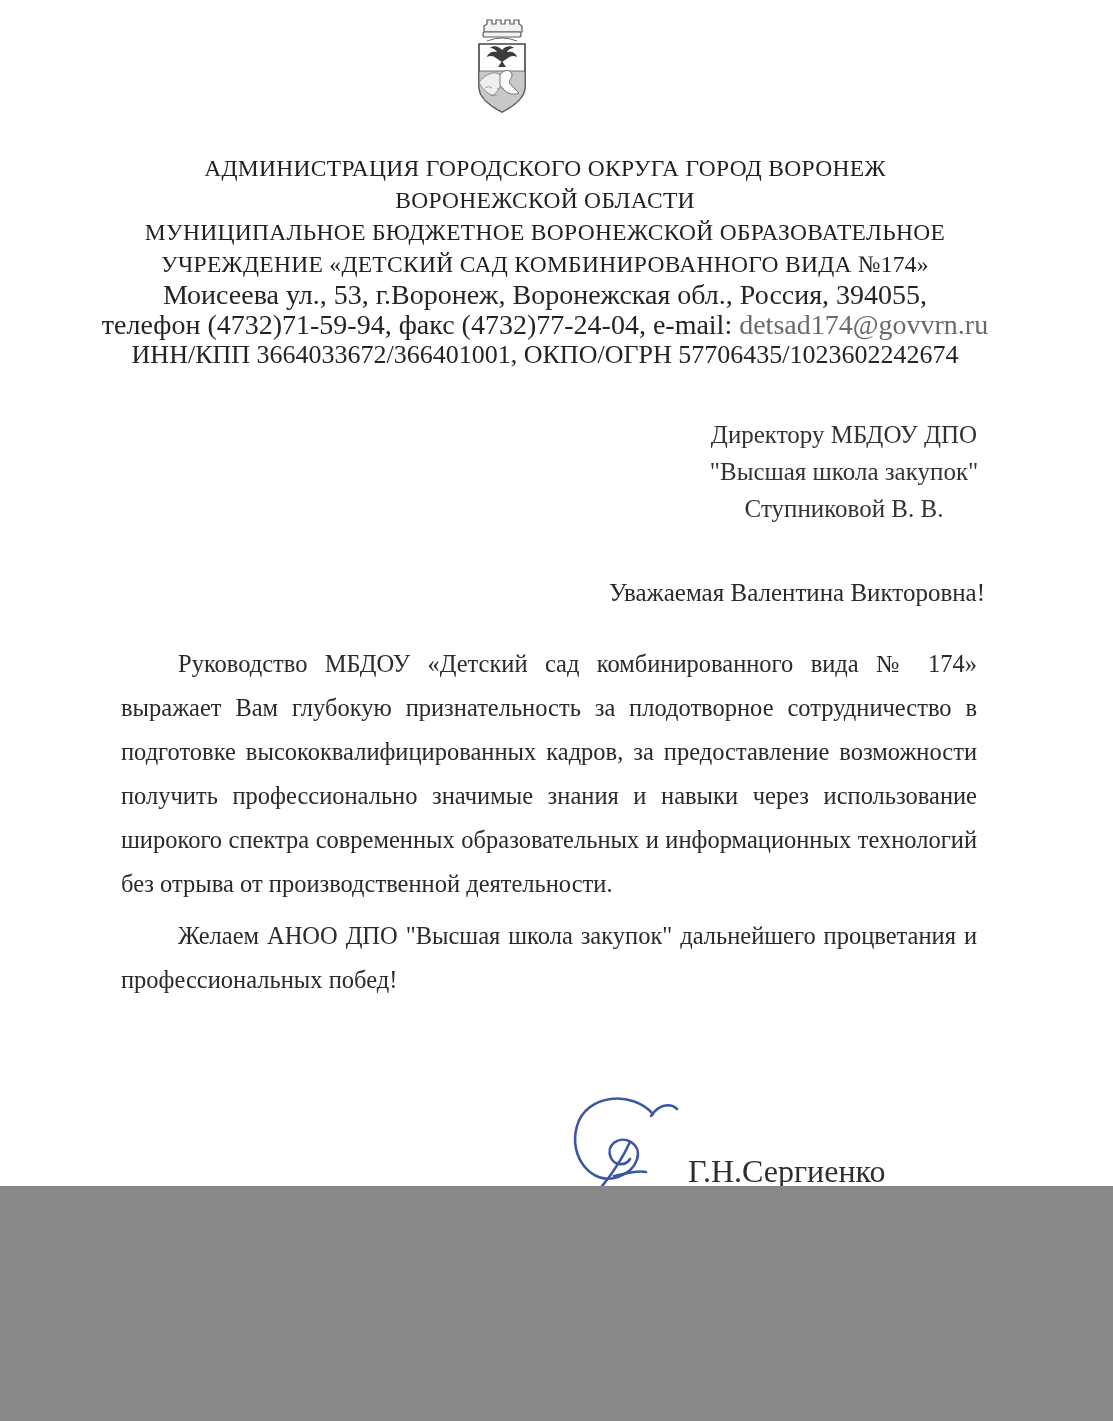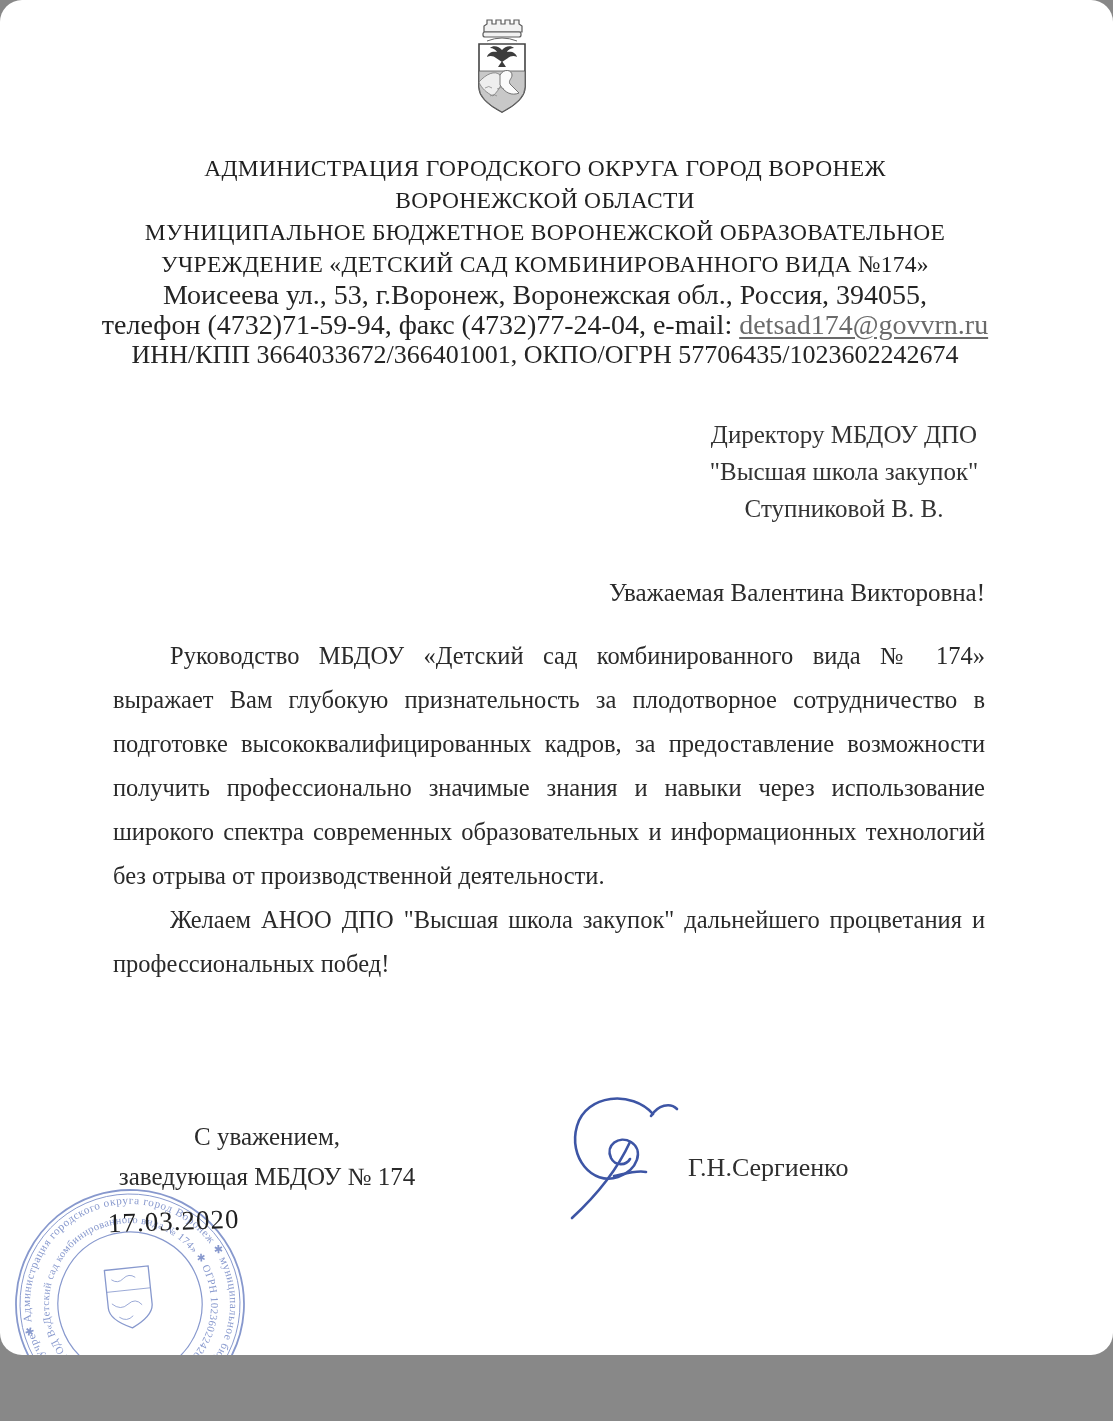--- a/index.html
+++ b/index.html
@@ -1,65 +1,64 @@
 <!DOCTYPE html>
 <html><head>
 <meta charset="utf-8">
 <style>
   html,body{margin:0;padding:0;background:#888;}
   .page{
     position:relative;
-    width:1113px;height:1355px;
+    width:1113px;height:1186px;
     margin:0 auto;
     background:#ffffff;
     overflow:hidden;
     font-family:"Liberation Serif","DejaVu Serif",serif;
     color:#262626;
-    border-radius:22px;
   }
   
   .emblem{position:absolute;left:470px;top:16px;width:64px;height:100px;}
   .letterhead{
     position:absolute;left:35px;top:152px;width:1020px;
     text-align:center;
   }
   .org-line{
     font-size:23.5px;line-height:32px;letter-spacing:.3px;
     color:#1f1f1f;white-space:nowrap;
   }
   .addr-line{font-size:28px;line-height:30px;color:#242424;white-space:nowrap;}
   .req-line{font-size:26px;}
   .email{
-    color:#6a6a6a;text-decoration:underline;text-underline-offset:3px;cursor:pointer;
+    color:#6a6a6a;text-underline-offset:3px;cursor:pointer;
   }
   
   .addressee{
     position:absolute;left:688px;top:416px;width:312px;
     text-align:center;font-size:25px;line-height:37px;color:#333;
   }
   
   .salutation{
     position:absolute;left:113px;top:579px;width:872px;
     text-align:right;font-size:25px;color:#2a2a2a;
   }
   .body-text{
     position:absolute;left:113px;top:634px;width:872px;
     font-size:24.5px;line-height:44px;color:#2a2a2a;
     text-align:justify;
   }
-  .body-text p{margin:0;text-indent:57px;}
+  .body-text p{margin:8px;text-indent:57px;}
   
   .closing{
     position:absolute;left:108px;top:1117px;width:318px;
     text-align:center;font-size:25px;line-height:40px;color:#2a2a2a;
   }
   .sig-flourish{position:absolute;left:556px;top:1094px;width:136px;height:132px;}
   .signer-name{
     position:absolute;left:688px;top:1153px;
-    font-size:26px;color:#2f2f2f;white-space:nowrap;
+    font-size:32px;color:#2f2f2f;white-space:nowrap;
   }
   .date{
     position:absolute;left:108px;top:1206px;
     font-size:27px;color:#1e1e1e;letter-spacing:1px;
     transform:rotate(-2deg);z-index:3;
   }
   
   .stamp{position:absolute;left:8px;top:1182px;width:244px;height:244px;z-index:2;opacity:.85;}
 </style>
 </head>
@@ -98,24 +97,20 @@
     <div>Ступниковой В. В.</div>
   </div>
 
   <div class="salutation">Уважаемая Валентина Викторовна!</div>
 
   <div class="body-text">
     <p>Руководство МБДОУ «Детский сад комбинированного вида № 174» выражает Вам глубокую признательность за плодотворное сотрудничество в подготовке высококвалифицированных кадров, за предоставление возможности получить профессионально значимые знания и навыки через использование широкого спектра современных образовательных и информационных технологий без отрыва от производственной деятельности.</p>
     <p>Желаем АНОО ДПО "Высшая школа закупок" дальнейшего процветания и профессиональных побед!</p>
   </div>
 
-  <div class="closing">
-    <div>С уважением,</div>
-    <div>заведующая МБДОУ № 174</div>
-  </div>
 
   <svg class="sig-flourish" viewBox="0 0 136 132">
     <g fill="none" stroke="#3d55a5" stroke-width="2.6" stroke-linecap="round">
       <path d="M97 20 C 76 -4 30 0 21 32 C 12 63 36 92 62 83 C 82 76 88 56 75 48 C 63 41 49 51 55 64 C 59 72 70 72 74 65"></path>
       <path d="M95 22 C 102 11 114 8 121 15"></path>
       <path d="M74 48 C 62 74 42 100 16 124"></path>
       <path d="M58 82 C 68 80 80 76 90 78"></path>
     </g>
   </svg>
 

